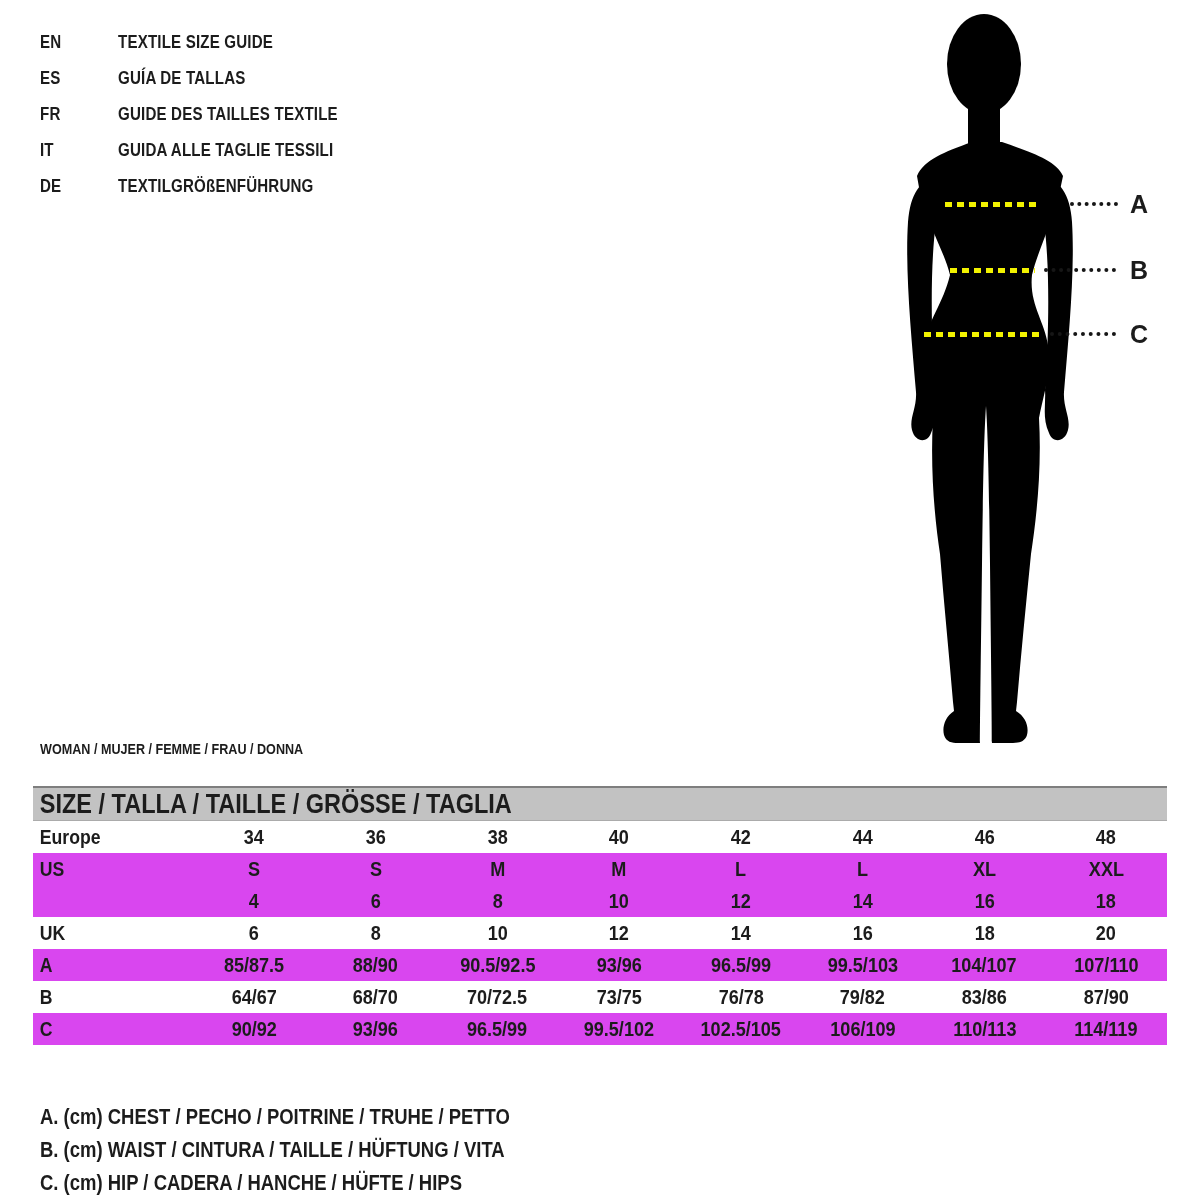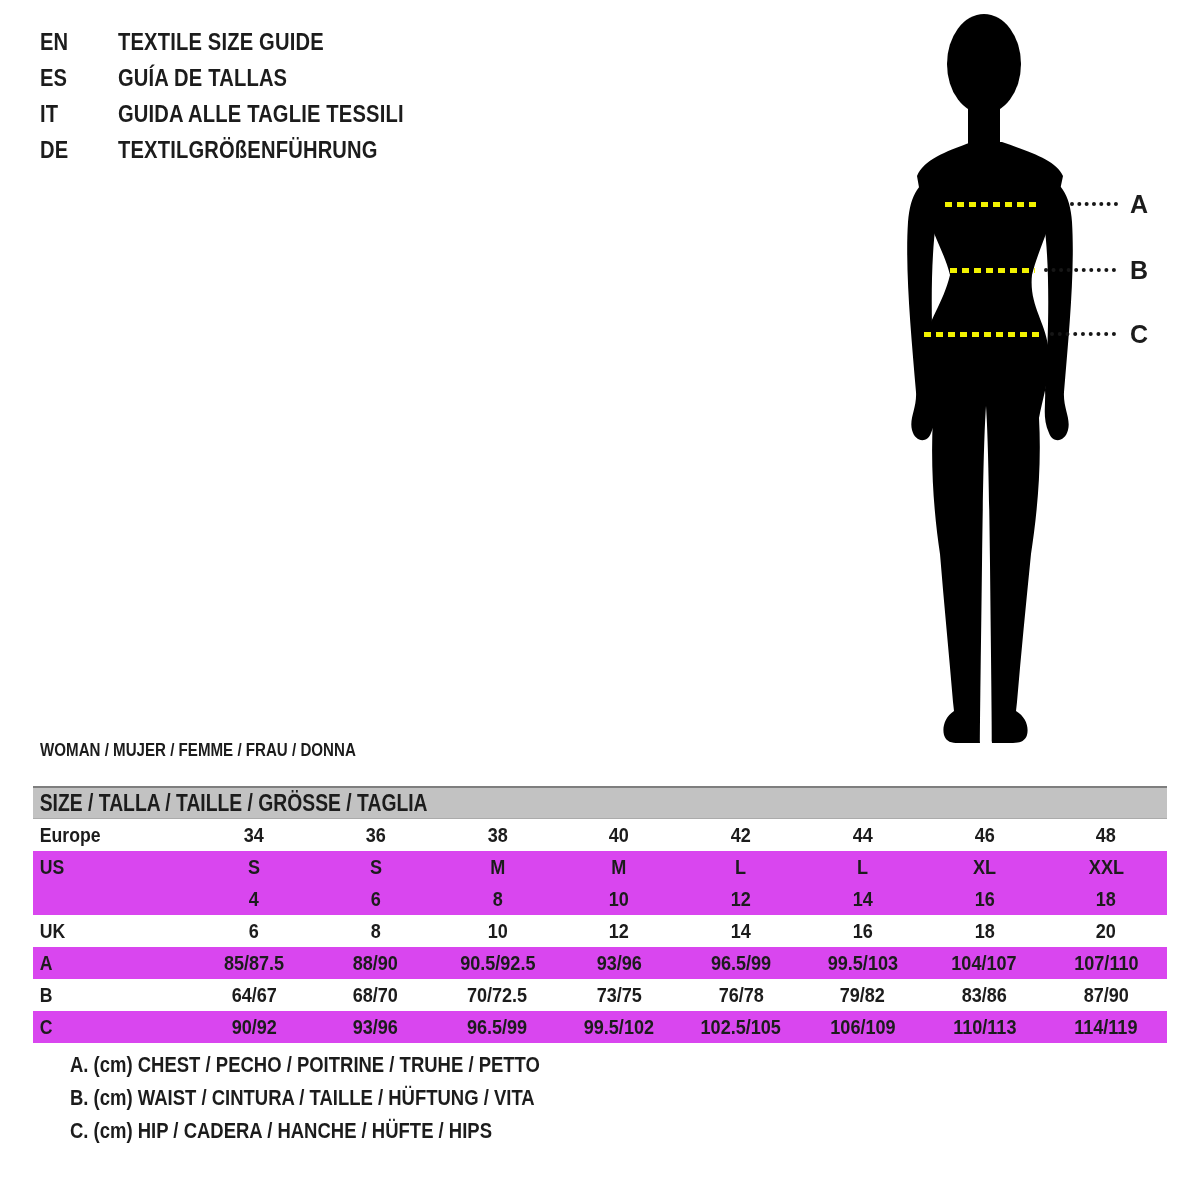--- a/index.html
+++ b/index.html
@@ -9,58 +9,62 @@
     color:#1c1c1c;-webkit-font-smoothing:antialiased;
   }
   .abs{position:absolute;}
 
   
   .cond{display:inline-block;transform:scaleX(.84);transform-origin:left center;white-space:nowrap;}
   .condc{display:inline-block;transform:scaleX(.86);transform-origin:center center;white-space:nowrap;}
 
   
   .lang-list{left:40px;top:24px;}
-  .lang-row{display:flex;height:36px;align-items:center;font-weight:bold;font-size:24px;letter-spacing:.2px;}
+  .lang-row{display:flex;height:36px;align-items:center;font-weight:bold;font-size:18px;letter-spacing:.2px;}
   .lang-code{width:78px;flex:0 0 78px;}
   
   .figure-svg{left:890px;top:6px;width:210px;height:745px;}
   .meas-yellow{height:5px;background:repeating-linear-gradient(90deg,#f2f200 0 7px,rgba(0,0,0,0) 7px 12px);}
   .meas-dots{height:0;border-top:4px dotted #161616;}
   .marker-letter{font-weight:bold;font-size:25px;line-height:25px;}
 
   
-  .section-title{left:40px;top:740px;font-weight:bold;font-size:18px;}
+  .section-title{left:40px;top:740px;font-weight:bold;font-size:15px;}
 
   
   .size-table-wrap{left:33px;top:786px;width:1134px;}
   table.size-table{border-collapse:collapse;width:1134px;table-layout:fixed;}
   table.size-table td{padding:0;text-align:center;font-weight:bold;font-size:21px;height:32px;vertical-align:middle;}
   table.size-table td.header-cell{
     background:#c2c2c2;border-top:2px solid #7e7e7e;border-bottom:1px solid #ababab;
-    text-align:left;height:30px;font-size:23px;margin-top:20px;
+    text-align:left;height:30px;font-size:28px;margin-top:20px;
   }
   table.size-table td.header-cell .cond{padding-left:8px;}
   table.size-table td.row-label{text-align:left;margin-top:27px;}
   table.size-table td.row-label .cond{padding-left:8px;}
   table.size-table tr.shade td{background:#d946ef;}
   
-  .legend{left:40px;top:1048px;margin-left:30px;}
+  .legend{left:40px;top:1100px;}
   .legend-line{height:33px;display:flex;align-items:center;font-weight:bold;font-size:22px;}
 </style>
 </head>
 <body>
 
 <div class="abs lang-list">
   <div class="lang-row">
     <span class="lang-code"><span class="cond">EN</span></span>
     <span class="lang-label"><span class="cond">TEXTILE SIZE GUIDE</span></span>
   </div>
   <div class="lang-row">
     <span class="lang-code"><span class="cond">ES</span></span>
     <span class="lang-label"><span class="cond">GUÍA DE TALLAS</span></span>
+  </div>
+  <div class="lang-row">
+    <span class="lang-code"><span class="cond">FR</span></span>
+    <span class="lang-label"><span class="cond">GUIDE DES TAILLES TEXTILE</span></span>
   </div>
   <div class="lang-row">
     <span class="lang-code"><span class="cond">IT</span></span>
     <span class="lang-label"><span class="cond">GUIDA ALLE TAGLIE TESSILI</span></span>
   </div>
   <div class="lang-row">
     <span class="lang-code"><span class="cond">DE</span></span>
     <span class="lang-label"><span class="cond">TEXTILGRÖßENFÜHRUNG</span></span>
   </div>
 </div>

